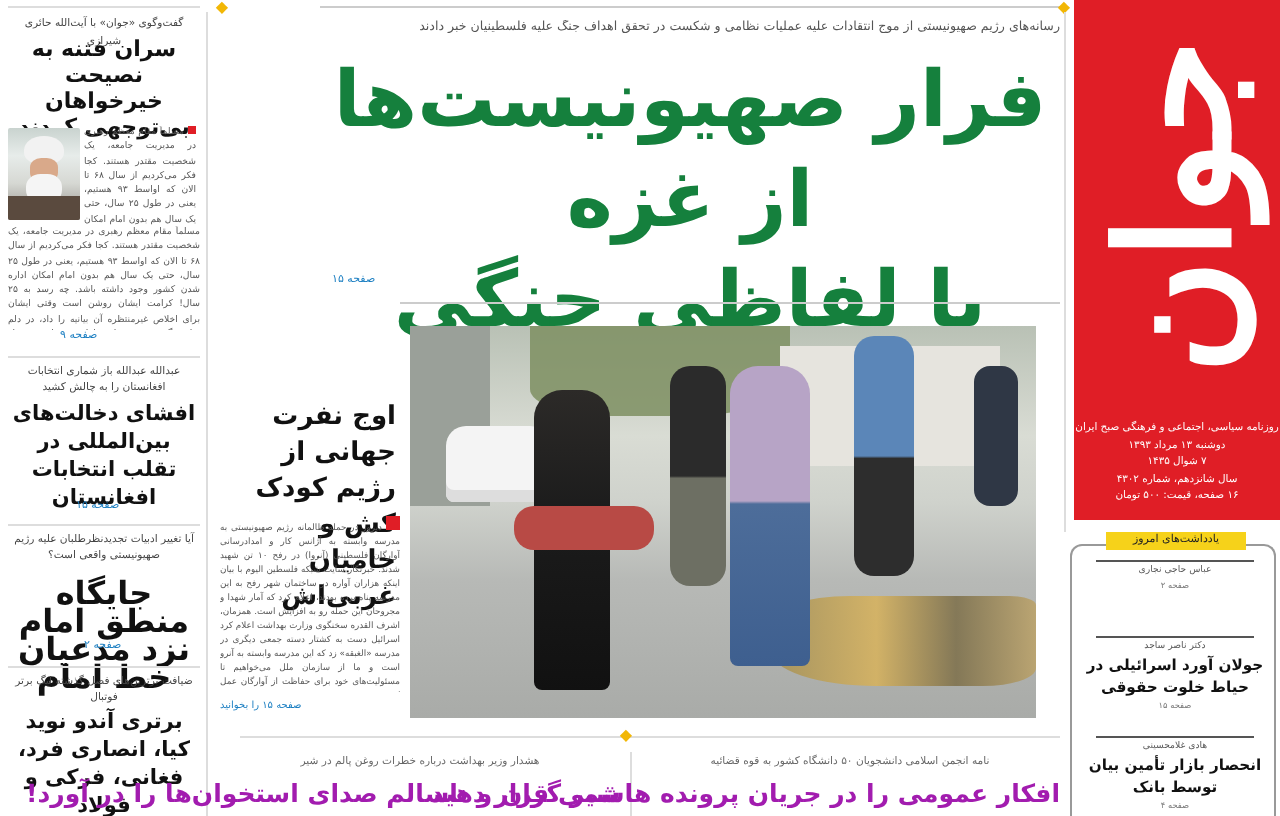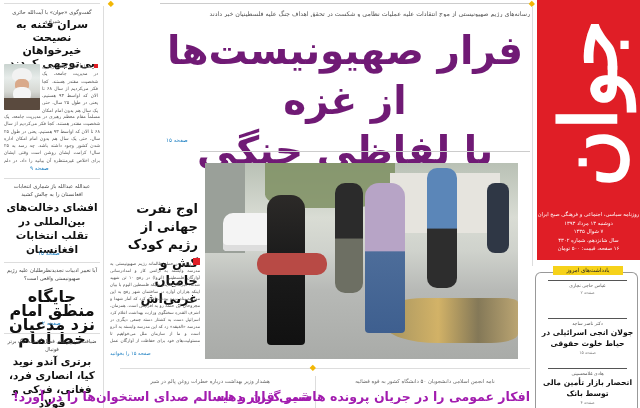--- a/index.html
+++ b/index.html
@@ -12,21 +12,21 @@
   .masthead { position: absolute; left: 537px; top: 0; width: 103px; height: 207px; background: #e01e26; overflow: hidden; }
   .logo-text { position: absolute; left: 0; top: 0; width: 103px; height: 207px; color: #fff; font-family: "DejaVu Serif", serif; font-weight: bold; font-size: 78px; line-height: 80px; text-align: center; writing-mode: vertical-rl; transform: rotate(180deg); display: flex; align-items: center; justify-content: center; letter-spacing: -6px; }
   .mast-info { position: absolute; left: 537px; top: 207px; width: 103px; height: 53px; background: #e01e26; color: #fff; font-size: 5.2px; line-height: 8.6px; text-align: center; padding-top: 3px; }
 
   
   .top-rule { position: absolute; left: 160px; top: 3px; width: 370px; height: 1px; background: #ccc; }
   .top-gem { position: absolute; width: 8px; height: 8px; color: #f2b705; font-size: 8px; line-height: 8px; }
   .kicker-top { position: absolute; left: 160px; top: 10px; width: 370px; font-size: 6.3px; color: #555; text-align: right; white-space: nowrap; overflow: hidden; }
 
   
-  .headline { position: absolute; left: 160px; top: 26px; width: 370px; text-align: center; font-family: "DejaVu Sans", sans-serif; font-weight: bold; color: #701a75; }
+  .headline { position: absolute; left: 160px; top: 26px; width: 370px; text-align: center; font-family: "DejaVu Sans", sans-serif; font-weight: bold; color: #15803d; }
   .headline .l1 { font-size: 39px; line-height: 50px; letter-spacing: -1px; }
   .headline .l2 { font-size: 39px; line-height: 50px; letter-spacing: -1px; }
   .head-rule { position: absolute; left: 200px; top: 151px; width: 330px; height: 1px; background: #ccc; }
   .page-ref { font-size: 5.5px; color: #1c7fc2; }
   .vrule { position: absolute; width: 1px; background: #ddd; }
   .hrule { position: absolute; height: 1px; background: #ddd; }
   .tiny-kicker { font-size: 5.3px; color: #444; text-align: center; line-height: 9px; }
   .sub-head { font-weight: bold; text-align: center; color: #111; }
   .body-tiny { font-size: 4.6px; color: #555; line-height: 7.3px; text-align: justify; }
   .red-sq { display: inline-block; width: 4px; height: 4px; background: #e01e26; margin-left: 2px; }
@@ -155,20 +155,20 @@
 
 <div class="notes-box"></div>
 <div class="notes-tag">یادداشت‌های امروز</div>
 
 <div class="note-item" style="top:280px;">
   <div class="note-author">عباس حاجی نجاری</div>
   <div class="note-page">صفحه ۲</div>
 </div>
 <div class="note-item" style="top:318px;">
   <div class="note-author">دکتر ناصر ساجد</div>
-  <div class="note-title">جولان انجی اسرائیلی در حیاط خلوت حقوقی</div>
+  <div class="note-title">جولان آورد اسرائیلی در حیاط خلوت حقوقی</div>
   <div class="note-page">صفحه ۱۵</div>
 </div>
 <div class="note-item" style="top:368px;">
   <div class="note-author">هادی غلامحسینی</div>
-  <div class="note-title">انحصار بازار تأمین مالی توسط بانک</div>
+  <div class="note-title">انحصار بازار تأمین بیان توسط بانک</div>
   <div class="note-page">صفحه ۴</div>
 </div>
 
 </body></html>

